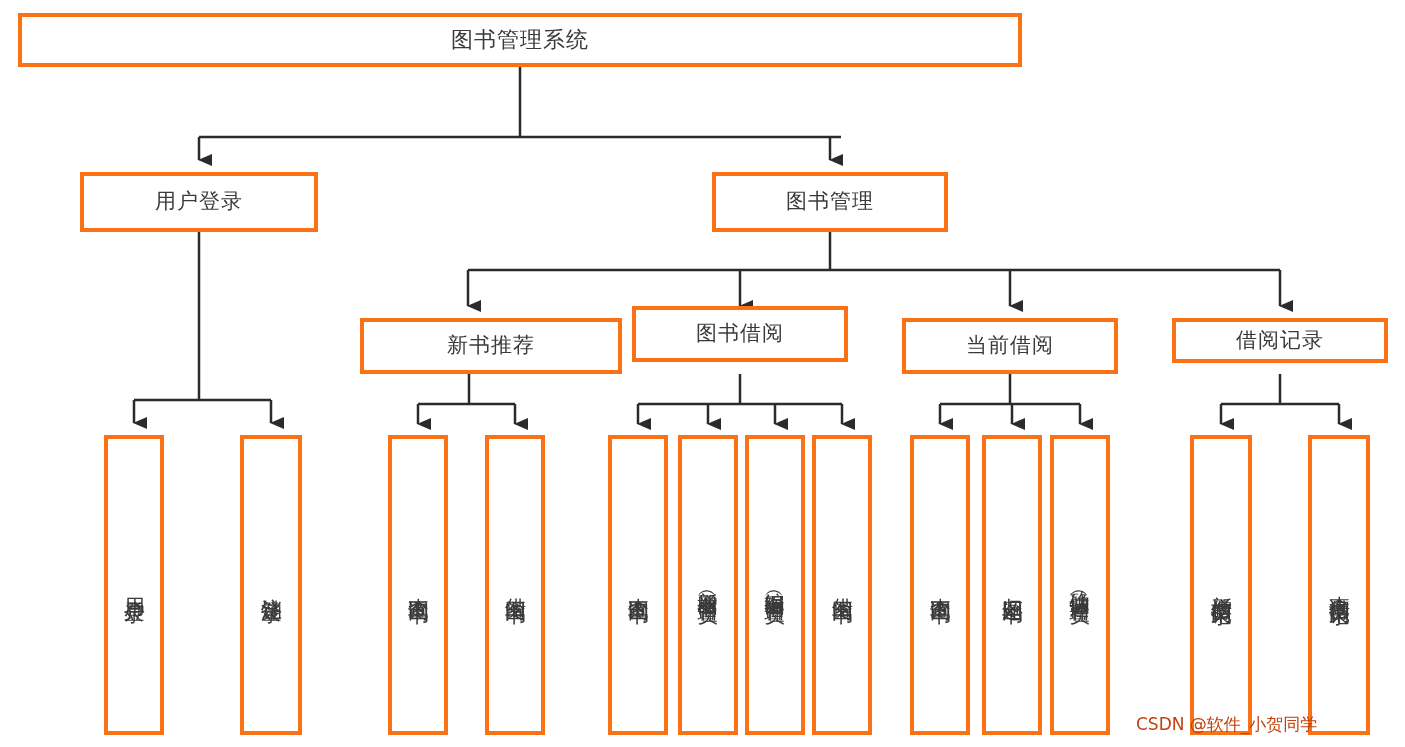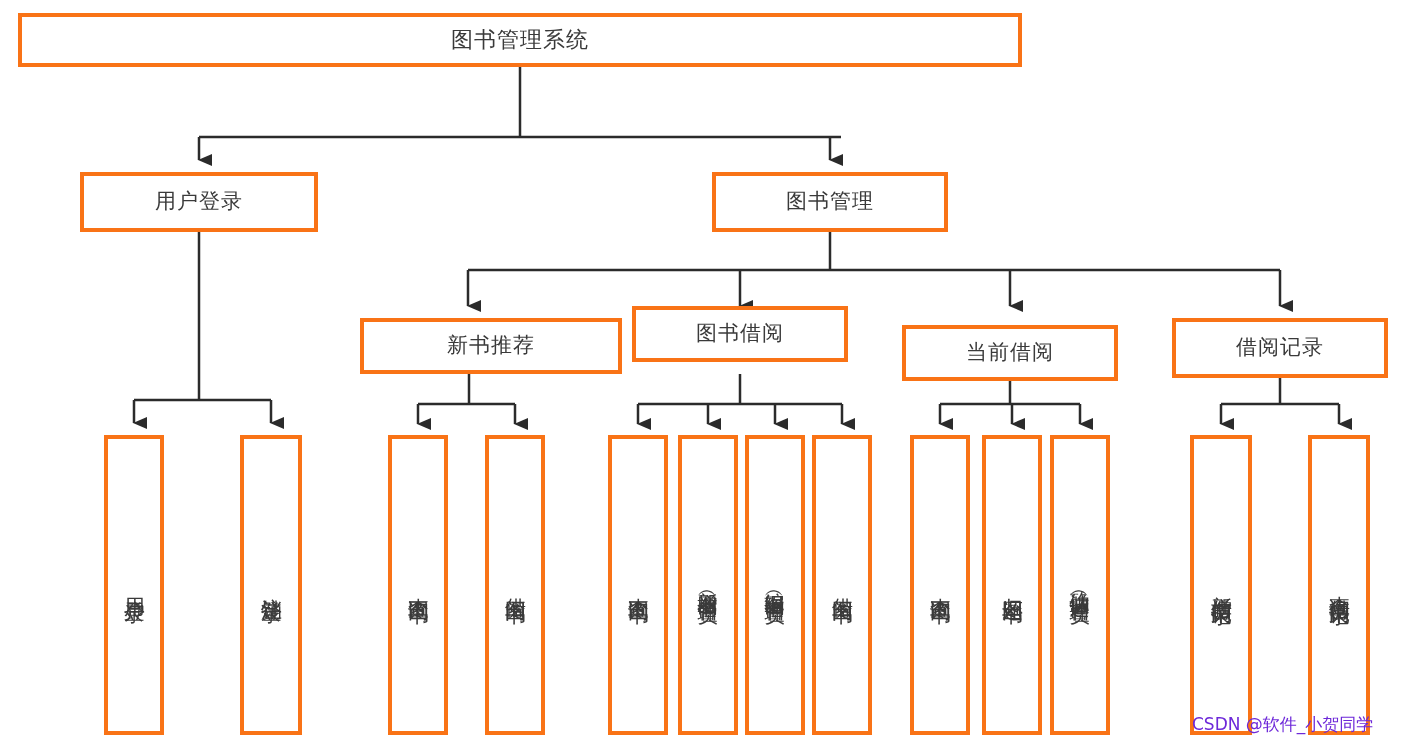--- a/index.html
+++ b/index.html
@@ -57,24 +57,24 @@
     writing-mode: vertical-rl;
     text-orientation: upright;
     font-size: 21px;
     letter-spacing: 2px;
     line-height: 1.0;
     max-height: 280px;
   }
   .node.v.narrow .label { font-size: 20px; }
   .watermark {
     position: absolute;
-    left: 1192px;
+    left: 1136px;
     top: 713px;
     font-size: 17px;
-    color: #6d28d9;
+    color: #c2410c;
     white-space: nowrap;
     z-index: 3;
     font-family: "DejaVu Sans", "Liberation Sans", sans-serif;
   }
 </style>
 </head>
 <body>
 
 <div id="canvas">
 
@@ -138,24 +138,24 @@
   <div class="node h" style="left:712px; top:172px; width:236px; height:60px;">
     <span class="label">图书管理</span>
   </div>
 
   <div class="node h" style="left:360px; top:318px; width:262px; height:56px;">
     <span class="label">新书推荐</span>
   </div>
   <div class="node h" style="left:632px; top:306px; width:216px; height:56px;">
     <span class="label">图书借阅</span>
   </div>
-  <div class="node h" style="left:902px; top:318px; width:216px; height:56px;margin-top:7px;">
+  <div class="node h" style="left:902px; top:318px; width:216px; height:56px;">
     <span class="label">当前借阅</span>
   </div>
-  <div class="node h" style="left:1172px; top:318px; width:216px; height:60px;">
+  <div class="node h" style="left:1172px; top:318px; width:216px; height:45px;">
     <span class="label">借阅记录</span>
   </div>
 
   <div class="node v" style="left:104px; top:435px; width:60px; height:300px;">
     <span class="label">用户登录</span>
   </div>
   <div class="node v" style="left:240px; top:435px; width:62px; height:300px;">
     <span class="label">注销登录</span>
   </div>
 

